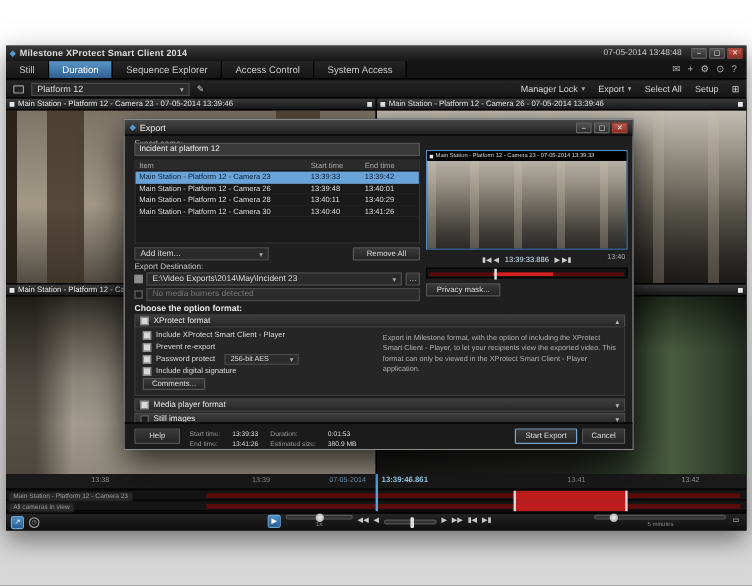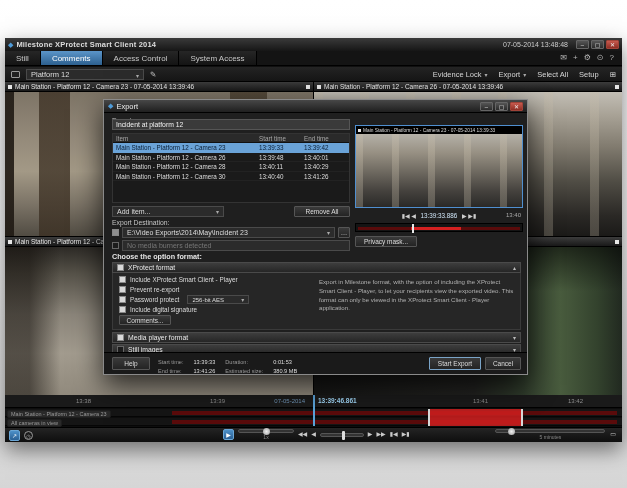--- a/index.html
+++ b/index.html
@@ -31,21 +31,21 @@
   .badge { width:7px; height:7px; border-radius:50%; background:#d22a1e; border:1px solid #7d160f; display:inline-block; }
   .tab-icons { margin-left:auto; display:flex; align-items:center; gap:6px; padding-right:8px; color:#b5b5b5; font-size:8px; }
   .tab-icons span { line-height:10px; }
 
   .toolbar { position:absolute; top:29px; left:0; right:0; height:15px;
              background:linear-gradient(180deg,#242424,#161616); border-bottom:1px solid #000;
              display:flex; align-items:center; padding:0 6px; color:#d6d6d6; font-size:7.5px; gap:6px; }
   .mini-mon { width:9px; height:7px; border:1px solid #9a9a9a; border-radius:1px; background:#222; }
   .combo { display:flex; align-items:center; justify-content:space-between; background:#2b2b2b; border:1px solid #4a4a4a;
            height:11px; padding:0 4px; color:#ddd; }
-  .toolbar .combo { width:118px;align-items:flex-end; }
+  .toolbar .combo { width:132px;align-items:flex-end; }
   .tb-right { margin-left:auto; display:flex; align-items:center; gap:11px; }
   .tb-item { display:flex; align-items:center; gap:3px; white-space:nowrap; }
   .chev { font-size:6px; color:#aaa; }
 
   
   .grid { position:absolute; top:44px; left:0; right:0; bottom:47px; display:grid;
           grid-template-columns:1fr 1fr; grid-template-rows:154px 1fr; gap:1px; background:#000; }
   .cam { position:relative; overflow:hidden; background:#0a0a0a; }
   .cam-head { position:absolute; top:0; left:0; right:0; height:10px; z-index:2;
               background:linear-gradient(180deg,#3c3c3c,#191919); border-bottom:1px solid #000;
@@ -194,21 +194,24 @@
       <span class="winbtn">–</span>
       <span class="winbtn">▢</span>
       <span class="winbtn close">✕</span>
     </div>
 
     <div class="tabbar">
       <div class="tab">
           <span>Still</span>
         </div>
       <div class="tab active">
-          <span>Comments</span>
+          <span>Duration</span>
+        </div>
+      <div class="tab">
+          <span>Sequence Explorer</span>
         </div>
       <div class="tab">
           <span>Access Control</span>
         </div>
       <div class="tab">
           <span>System Access</span>
         </div>
       <div class="tab-icons">
         <span>✉</span>
         <span>+</span>
@@ -220,21 +223,21 @@
 
     <div class="toolbar">
       <span class="mini-mon"></span>
       <span class="combo">
         <span>Platform 12</span>
         <span class="chev">▾</span>
       </span>
       <span>✎</span>
       <span class="tb-right">
         <span class="tb-item">
-          <span>Evidence Lock</span>
+          <span>Manager Lock</span>
           <span class="chev">▾</span>
         </span>
         <span class="tb-item">
           <span>Export</span>
           <span class="chev">▾</span>
         </span>
         <span class="tb-item">
             <span>Select All</span>
           </span>
         <span class="tb-item">

